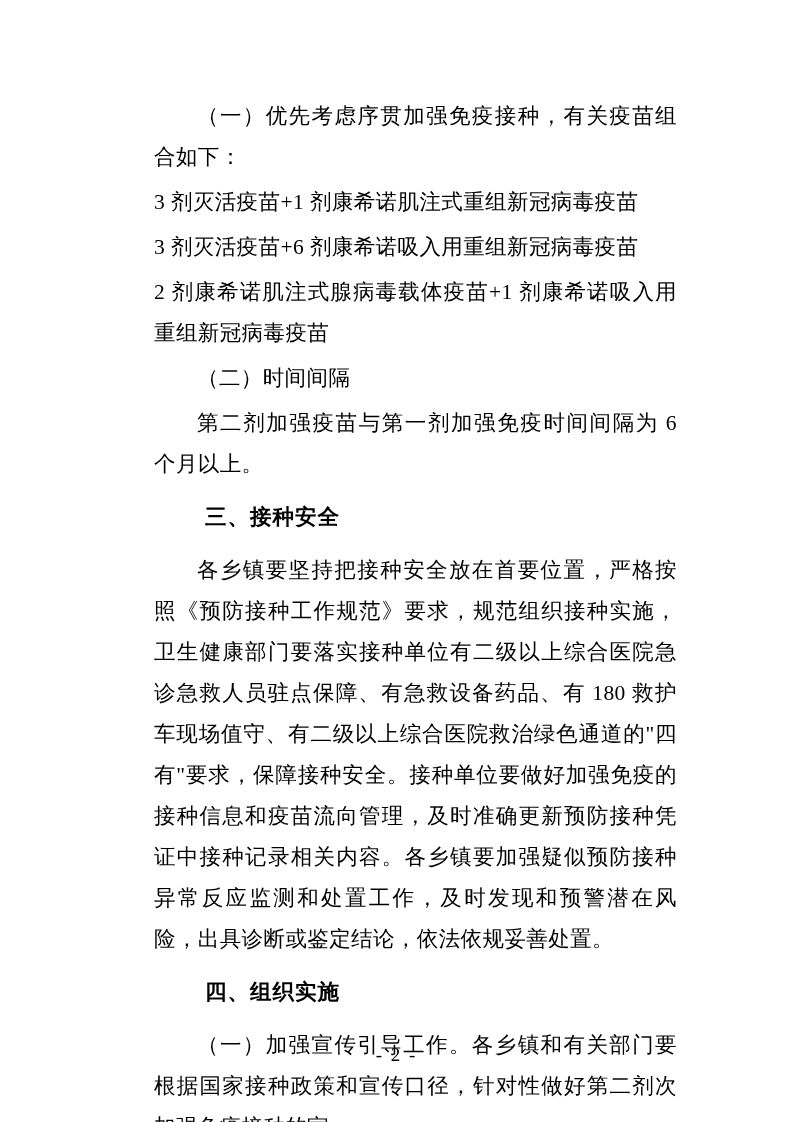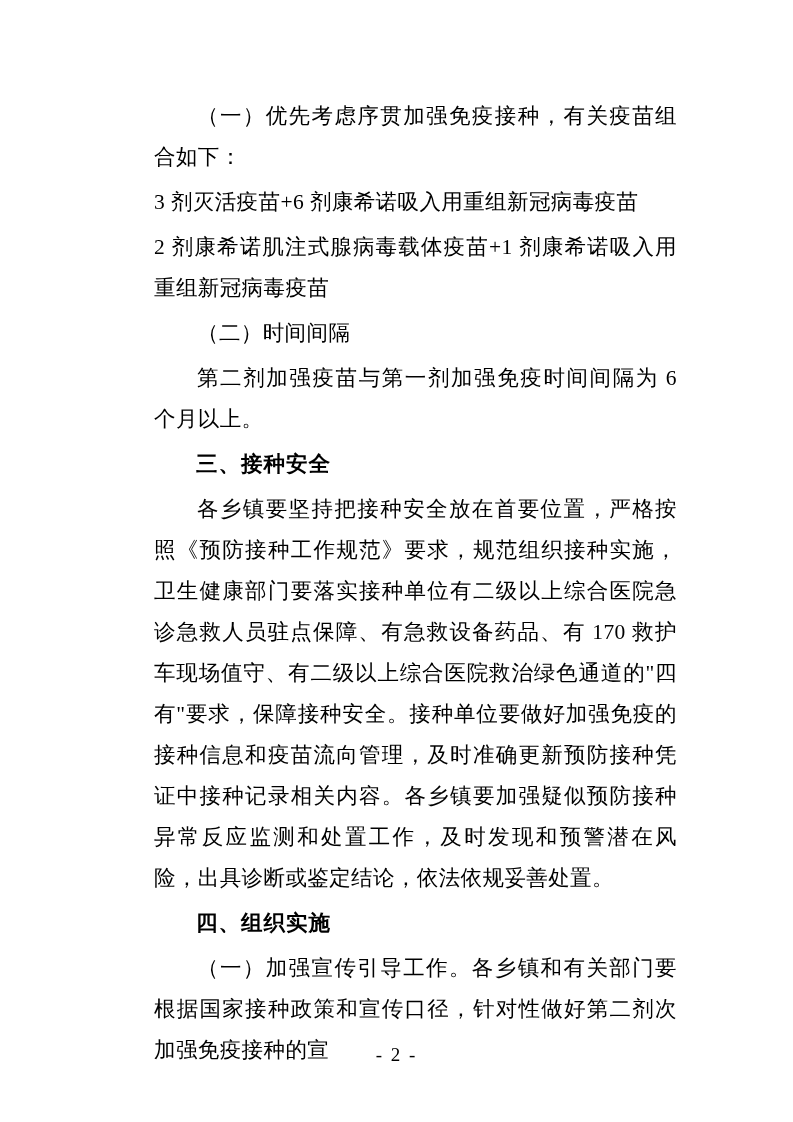--- a/index.html
+++ b/index.html
@@ -31,21 +31,21 @@
   }
   .para {
     margin: 4px;
     text-indent: 0;
     white-space: normal;
   }
   .para.indent2 {
     text-indent: 2em;
   }
   .heading {
-    margin: 3px;
+    margin: 12px;
     font-weight: bold;
     text-indent: 2em;
     letter-spacing: 1px;
   }
   .bold-lead {
     font-weight: normal;
   }
   .footer {
     position: absolute;
     left: 0;
@@ -58,33 +58,34 @@
   }
 </style>
 </head>
 <body>
 
 <div class="page">
   <div class="doc-body">
 
     <p class="para indent2">（一）优先考虑序贯加强免疫接种，有关疫苗组合如下：</p>
 
+    <p class="para">3 剂灭活疫苗+1 剂康希诺肌注式重组新冠病毒疫苗</p>
 
     <p class="para">3 剂灭活疫苗+6 剂康希诺吸入用重组新冠病毒疫苗</p>
 
 
     <p class="para">2 剂康希诺肌注式腺病毒载体疫苗+1 剂康希诺吸入用重组新冠病毒疫苗</p>
 
     <p class="para indent2">（二）时间间隔</p>
 
     <p class="para indent2">第二剂加强疫苗与第一剂加强免疫时间间隔为 6 个月以上。</p>
 
     <p class="heading">三、接种安全</p>
 
-    <p class="para indent2">各乡镇要坚持把接种安全放在首要位置，严格按照《预防接种工作规范》要求，规范组织接种实施，卫生健康部门要落实接种单位有二级以上综合医院急诊急救人员驻点保障、有急救设备药品、有 170 救护车现场值守、有二级以上综合医院救治绿色通道的"四有"要求，保障接种安全。接种单位要做好加强免疫的接种信息和疫苗流向管理，及时准确更新预防接种凭证中接种记录相关内容。各乡镇要加强疑似预防接种异常反应监测和处置工作，及时发现和预警潜在风险，出具诊断或鉴定结论，依法依规妥善处置。</p>
+    <p class="para indent2">各乡镇要坚持把接种安全放在首要位置，严格按照《预防接种工作规范》要求，规范组织接种实施，卫生健康部门要落实接种单位有二级以上综合医院急诊急救人员驻点保障、有急救设备药品、有 180 救护车现场值守、有二级以上综合医院救治绿色通道的"四有"要求，保障接种安全。接种单位要做好加强免疫的接种信息和疫苗流向管理，及时准确更新预防接种凭证中接种记录相关内容。各乡镇要加强疑似预防接种异常反应监测和处置工作，及时发现和预警潜在风险，出具诊断或鉴定结论，依法依规妥善处置。</p>
 
     <p class="heading">四、组织实施</p>
 
     <p class="para indent2"><span class="bold-lead">（一）加强宣传引导工作。</span><span>各乡镇和有关部门要根据国家接种政策和宣传口径，针对性做好第二剂次加强免疫接种的宣</span></p>
 
   </div>
 
   <div class="footer">- 2 -</div>
 </div>
 

